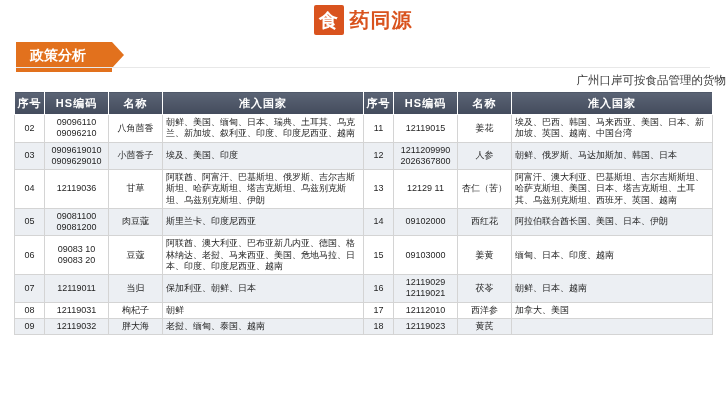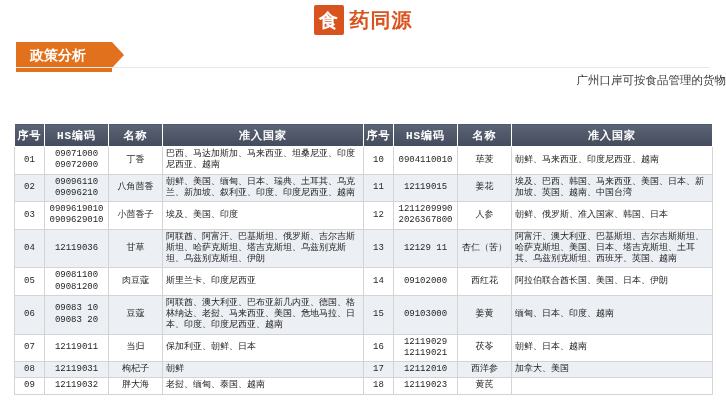--- a/index.html
+++ b/index.html
@@ -99,22 +99,21 @@
     padding: 1px 0 3px 0;
   }
   
   .table-zone {
     padding: 0 14px;
   }
   table.goods {
     border-collapse: collapse;
     width: 698px;
     table-layout: fixed;
-    font-family: Liberation Mono, monospace;
-    margin-top: 32px;
+    font-family: Liberation Sans, sans-serif;
   }
   table.goods th {
     background: #4a5568;
     background: linear-gradient(#5b6475, #434b5c);
     color: #ffffff;
     font-size: 11px;
     font-weight: bold;
     height: 20px;
     border: 1px solid #ffffff;
     text-align: center;
@@ -178,35 +177,20 @@
           <th>名称</th>
           <th>准入国家</th>
           <th>序号</th>
           <th>HS编码</th>
           <th>名称</th>
           <th>准入国家</th>
         </tr>
       </thead>
       <tbody id="goods-body">
           <tr>
-            <td class="c">01</td>
-            <td class="c">
-              <span class="hs-line">09071000</span>
-              <span class="hs-line">09072000</span>
-            </td>
-            <td class="c">丁香</td>
-            <td class="l">巴西、马达加斯加、马来西亚、坦桑尼亚、印度尼西亚、越南</td>
-            <td class="c">10</td>
-            <td class="c">
-              <span class="hs-line">0904110010</span>
-            </td>
-            <td class="c">荜茇</td>
-            <td class="l">朝鲜、马来西亚、印度尼西亚、越南</td>
-          </tr>
-          <tr>
             <td class="c">02</td>
             <td class="c">
               <span class="hs-line">09096110</span>
               <span class="hs-line">09096210</span>
             </td>
             <td class="c">八角茴香</td>
             <td class="l">朝鲜、美国、缅甸、日本、瑞典、土耳其、乌克兰、新加坡、叙利亚、印度、印度尼西亚、越南</td>
             <td class="c">11</td>
             <td class="c">
               <span class="hs-line">12119015</span>
@@ -221,21 +205,21 @@
               <span class="hs-line">0909629010</span>
             </td>
             <td class="c">小茴香子</td>
             <td class="l">埃及、美国、印度</td>
             <td class="c">12</td>
             <td class="c">
               <span class="hs-line">1211209990</span>
               <span class="hs-line">2026367800</span>
             </td>
             <td class="c">人参</td>
-            <td class="l">朝鲜、俄罗斯、准入国家、韩国、日本</td>
+            <td class="l">朝鲜、俄罗斯、马达加斯加、韩国、日本</td>
           </tr>
           <tr>
             <td class="c">04</td>
             <td class="c">
               <span class="hs-line">12119036</span>
             </td>
             <td class="c">甘草</td>
             <td class="l">阿联酋、阿富汗、巴基斯坦、俄罗斯、吉尔吉斯斯坦、哈萨克斯坦、塔吉克斯坦、乌兹别克斯坦、乌兹别克斯坦、伊朗</td>
             <td class="c">13</td>
             <td class="c">

